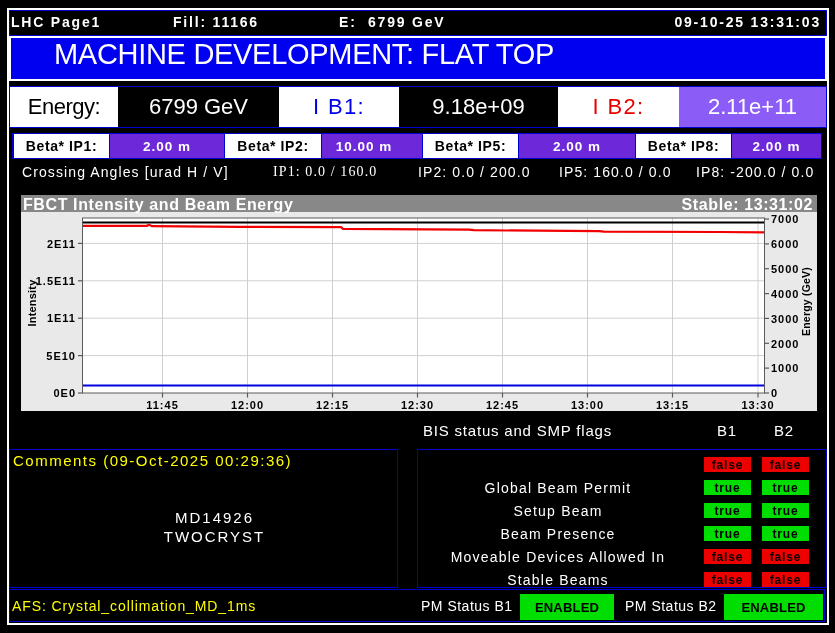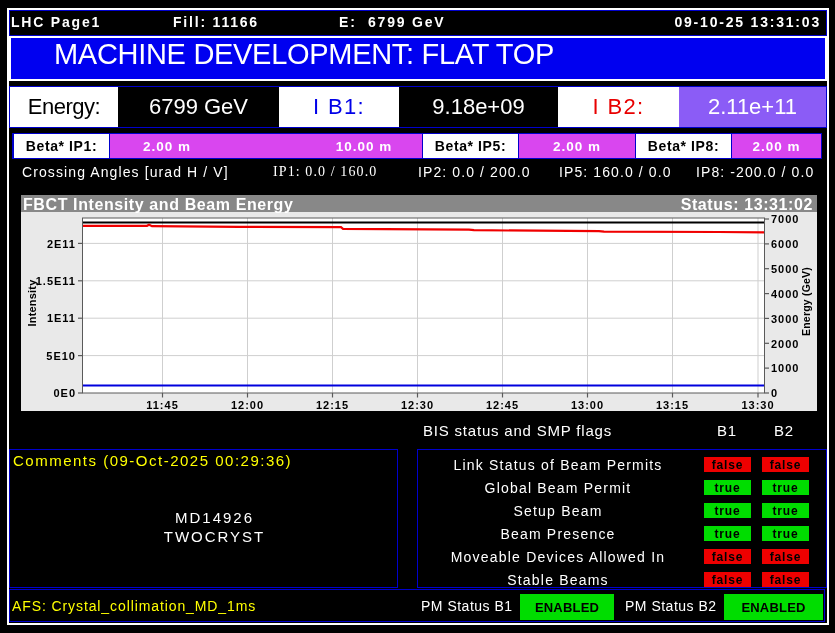--- a/index.html
+++ b/index.html
@@ -13,21 +13,21 @@
   #topbar span{position:absolute;top:3px;}
   
   #banner{left:9px;top:36px;width:814px;height:41px;background:#0000f0;border:2px solid #fff;
           color:#fff;font-size:29px;letter-spacing:-0.3px;}
   #banner div{position:absolute;left:43px;top:0px;}
   
   #energy{left:9px;top:86px;width:816px;height:40px;border:1px solid #0000cc;background:#000;}
   .ecell{position:absolute;top:0;height:40px;display:flex;align-items:center;justify-content:center;
          font-size:22px;letter-spacing:0px;}
   
-  #betarow{left:12px;top:133px;width:808px;height:24px;border:1px solid #0000cc;background:#d946ef;}
+  #betarow{left:12px;top:133px;width:808px;height:24px;border:1px solid #0000cc;background:#6d28d9;}
   .plabel{position:absolute;top:0;height:24px;background:#fff;color:#000;font-size:14px;font-weight:bold;display:flex;align-items:center;justify-content:center;letter-spacing:0.6px;border-left:1px solid #0000cc;border-right:1px solid #0000cc;box-sizing:border-box;}
   .pval{position:absolute;top:0;height:24px;color:#fff;font-size:13.5px;font-weight:bold;display:flex;align-items:center;justify-content:center;letter-spacing:1px;}
   
   #cross{left:9px;top:159px;width:816px;height:34px;background:#000;color:#fff;font-size:14px;letter-spacing:1.1px;}
   #cross span{position:absolute;top:5px;}
   
   #chart{left:21px;top:195px;width:796px;height:216px;background:#e9e9e9;}
   #ctitle{position:absolute;left:0;top:0;width:796px;height:17px;background:#888888;color:#fff;
           font-size:16px;font-weight:bold;letter-spacing:0.6px;}
   
@@ -66,39 +66,40 @@
     <div class="ecell" style="left:108px;width:161px;background:#000;color:#fff;">6799 GeV</div>
     <div class="ecell" style="left:269px;width:120px;background:#fff;color:#0000e8;letter-spacing:1.4px;">I B1:</div>
     <div class="ecell" style="left:389px;width:159px;background:#000;color:#fff;">9.18e+09</div>
     <div class="ecell" style="left:548px;width:121px;background:#fff;color:#e80000;letter-spacing:1.4px;">I B2:</div>
     <div class="ecell" style="left:669px;width:147px;background:#8b5cf6;color:#fff;">2.11e+11</div>
   </div>
 
   <div class="abs" id="betarow">
     <div class="plabel" style="left:0px;width:97px;">Beta* IP1:</div>
     <div class="pval" style="left:97px;width:114px;">2.00 m</div>
+    <div class="plabel" style="left:211px;width:98px;">Beta* IP2:</div>
     <div class="pval" style="left:309px;width:84px;">10.00 m</div>
     <div class="plabel" style="left:409px;width:97px;">Beta* IP5:</div>
     <div class="pval" style="left:506px;width:116px;">2.00 m</div>
     <div class="plabel" style="left:622px;width:97px;">Beta* IP8:</div>
     <div class="pval" style="left:719px;width:89px;">2.00 m</div>
   </div>
 
   <div class="abs" id="cross">
     <span style="left:13px;">Crossing Angles [urad H / V]</span>
     <span style="left:264px;font-family:Liberation Serif, serif;">IP1: 0.0 / 160.0</span>
     <span style="left:409px;">IP2: 0.0 / 200.0</span>
     <span style="left:550px;">IP5: 160.0 / 0.0</span>
     <span style="left:687px;">IP8: -200.0 / 0.0</span>
   </div>
 
   <div class="abs" id="chart">
     <div id="ctitle">
       <span style="position:absolute;left:2px;top:1px;">FBCT Intensity and Beam Energy</span>
-      <span style="position:absolute;right:4px;top:1px;">Status: 13:31:02</span>
+      <span style="position:absolute;right:4px;top:1px;">Stable: 13:31:02</span>
     </div>
     <svg width="796" height="205" viewBox="0 0 796 205" style="position:absolute;left:0;top:17px;">
       <rect x="61.5" y="6" width="682" height="175" fill="#ffffff" stroke="none"></rect>
       <g stroke="#cfcfcf" stroke-width="1">
         <line x1="61.5" y1="31.4" x2="743.5" y2="31.4"></line>
         <line x1="61.5" y1="68.8" x2="743.5" y2="68.8"></line>
         <line x1="61.5" y1="106.2" x2="743.5" y2="106.2"></line>
         <line x1="61.5" y1="143.6" x2="743.5" y2="143.6"></line>
         <line x1="141.5" y1="6" x2="141.5" y2="181"></line>
         <line x1="226.5" y1="6" x2="226.5" y2="181"></line>
@@ -170,21 +171,20 @@
     <span style="position:absolute;left:774px;text-align:right;">B2</span>
   </div>
 
   <div class="abs" id="comments">
     <div style="position:absolute;left:3px;top:2px;color:#ffff00;font-size:15px;letter-spacing:1.5px;">Comments (09-Oct-2025 00:29:36)</div>
     <div style="position:absolute;left:11px;top:58px;width:387px;text-align:center;color:#fff;font-size:15px;letter-spacing:2px;line-height:19px;">MD14926<br>TWOCRYST</div>
   </div>
 
   <div class="abs" id="bispanel">
     <div class="bisrow" style="top:4px;">
-      <div class="bislabel">Link Status of Beam Permits</div>
       <div class="box b1 red">false</div>
         <div class="box b2 red">false</div>
     </div>
     <div class="bisrow" style="top:27px;">
       <div class="bislabel">Global Beam Permit</div>
       <div class="box b1 green">true</div>
         <div class="box b2 green">true</div>
     </div>
     <div class="bisrow" style="top:50px;">
       <div class="bislabel">Setup Beam</div>

